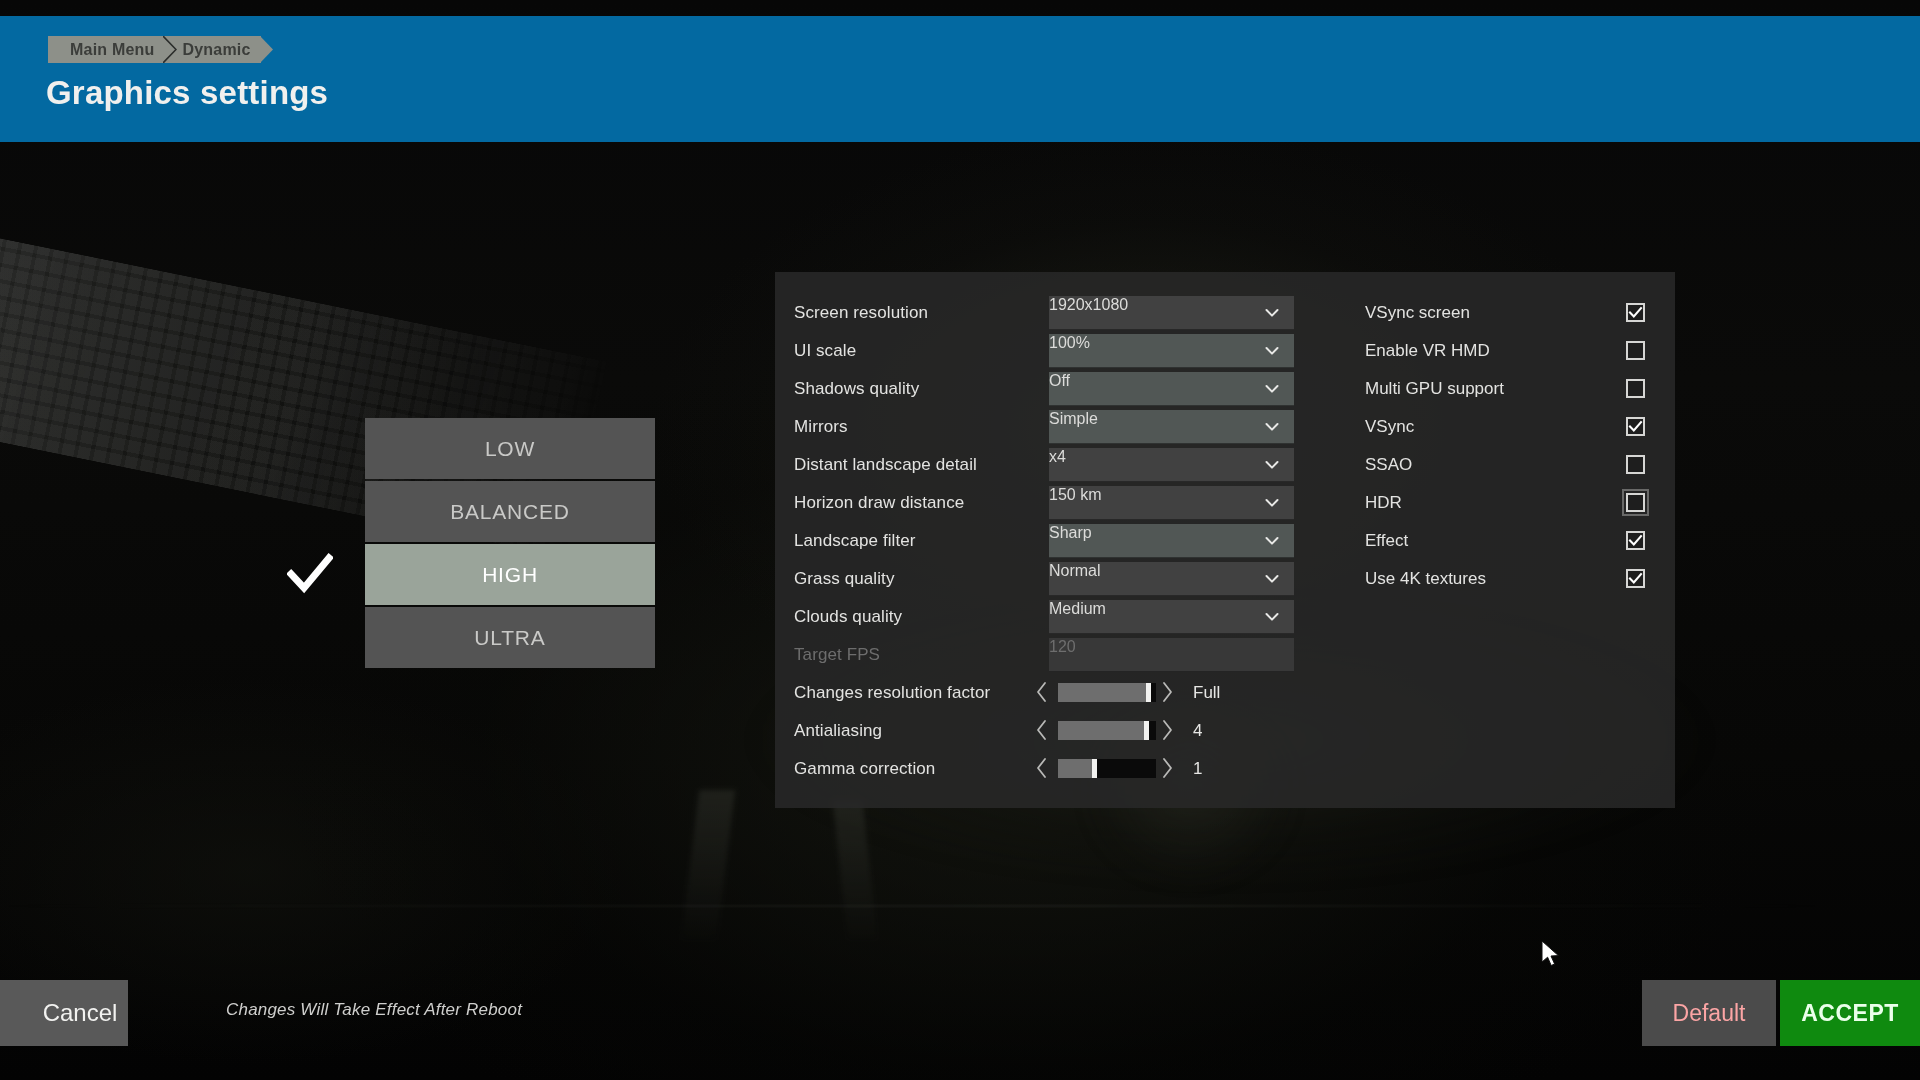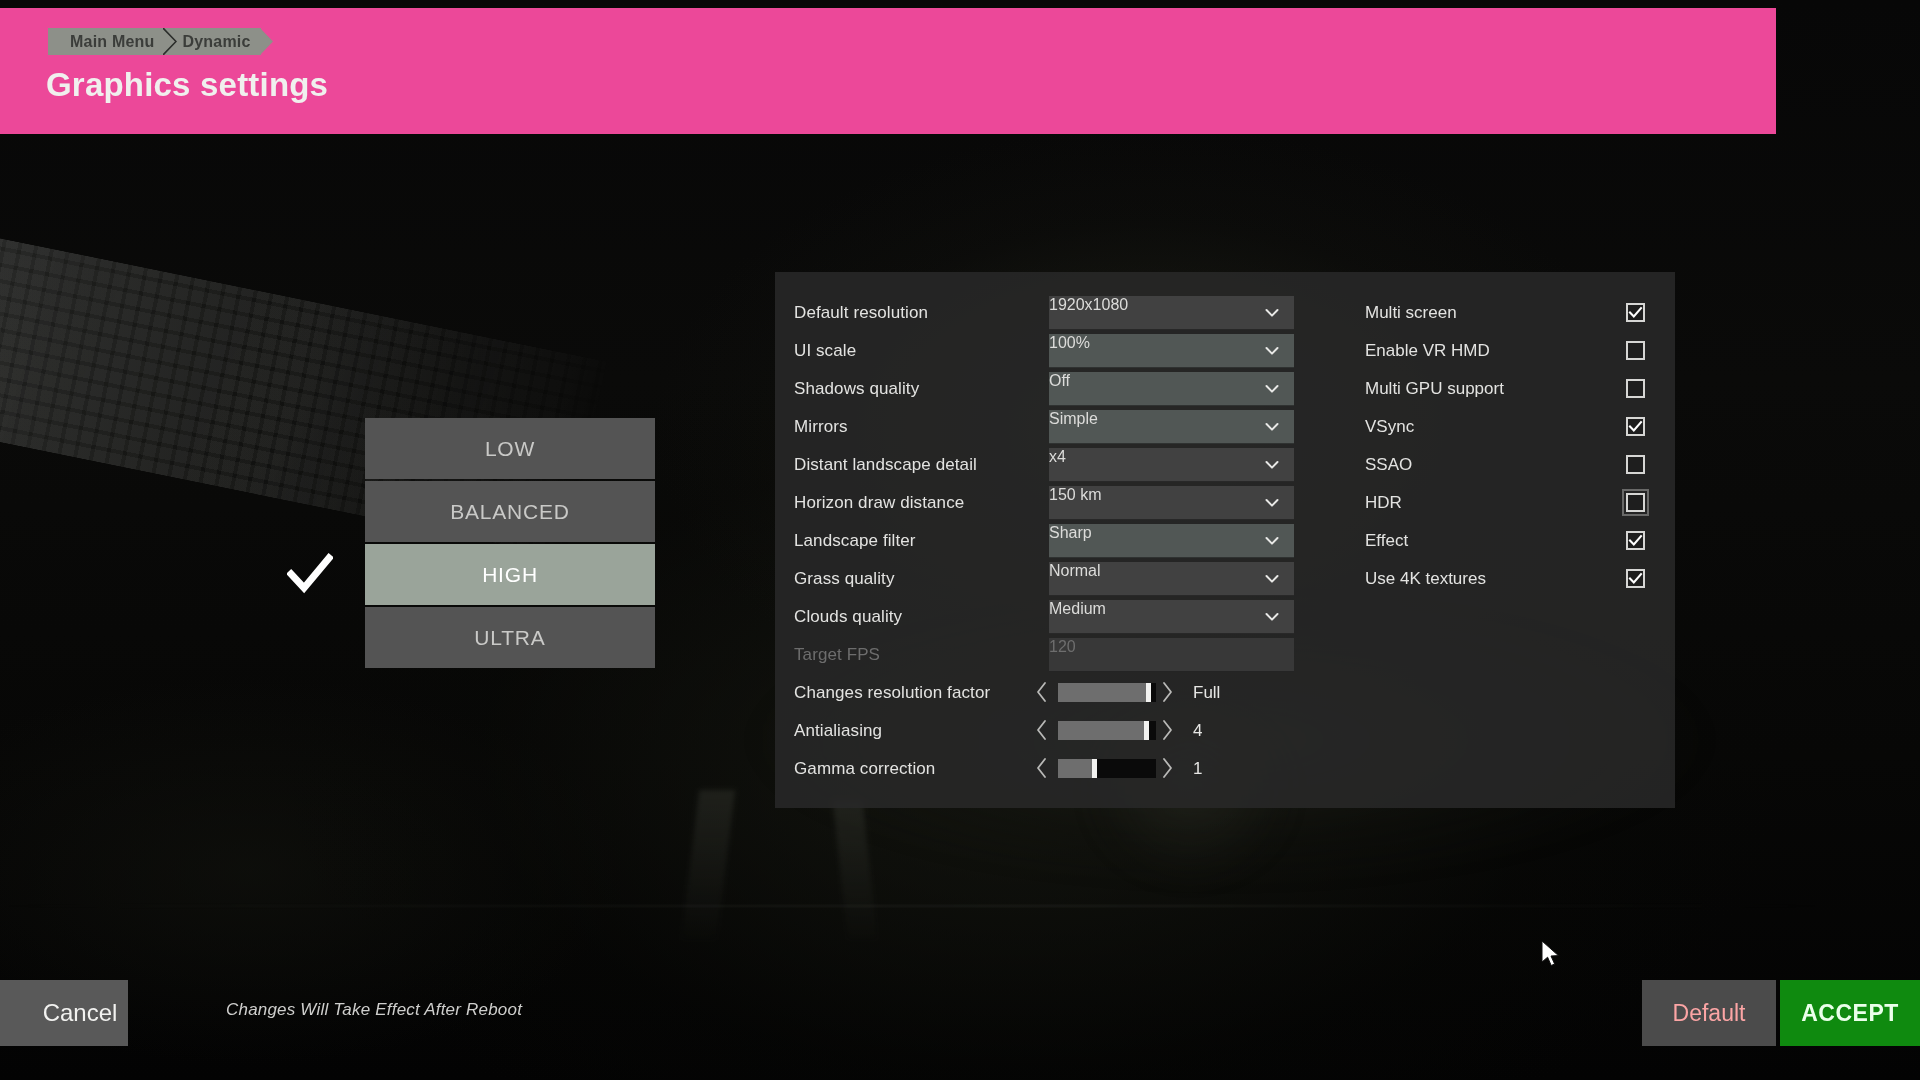--- a/index.html
+++ b/index.html
@@ -53,22 +53,22 @@
     filter:blur(4px);
   }
   #scene .floor-line {
     position:absolute; left:0; top:905px; width:1920px; height:2px;
     background:linear-gradient(90deg, rgba(0,0,0,0) 0%, rgba(90,92,86,0.10) 25%, rgba(110,112,104,0.16) 55%, rgba(0,0,0,0) 95%);
     filter:blur(1.2px);
   }
 
   
   #header {
-    position:absolute; left:0; top:8px; width:1776px; height:126px;
-    background:#ec4899;
+    position:absolute; left:0; top:16px; width:1920px; height:126px;
+    background:#0369a1;
   }
   #breadcrumb { position:absolute; left:48px; top:20px; height:27px; display:flex; }
   .crumb {
     height:27px; display:flex; align-items:center;
     background:#8d9089; color:#3b3d3a;
     font-size:16px; font-weight:bold; letter-spacing:0.2px;
     padding:0 10px 0 18px; position:relative;
   }
   .crumb:first-child { padding-left:22px; }
   .crumb .notch {
@@ -228,21 +228,21 @@
       <button class="preset-btn selected">HIGH</button>
     </div>
     <div class="preset-row">
       <button class="preset-btn">ULTRA</button>
     </div>
   </div>
 
 <div id="panel">
   <div class="col-left">
       <div class="srow">
-        <div class="slabel">Default resolution</div>
+        <div class="slabel">Screen resolution</div>
         <div class="select">
           <span>1920x1080</span>
           <span class="chev"><svg viewBox="0 0 16 16">
               <path d="M2.5 5 L8 10.6 L13.5 5" fill="none" stroke="currentColor" stroke-width="2" stroke-linecap="round" stroke-linejoin="round"></path>
             </svg></span>
         </div>
       </div>
       <div class="srow">
         <div class="slabel">UI scale</div>
         <div class="select hl">
@@ -365,21 +365,21 @@
           </div>
           <span class="arrow-r"><svg viewBox="0 0 14 22">
               <path d="M4 2 L11 11 L4 20" fill="none" stroke="currentColor" stroke-width="1.8" stroke-linecap="round" stroke-linejoin="round"></path>
             </svg></span>
           <span class="slider-val">1</span>
         </div>
       </div>
     </div>
   <div class="col-right">
       <div class="crow">
-        <div class="clabel">Multi screen</div>
+        <div class="clabel">VSync screen</div>
         <div class="cbox">
           <svg viewBox="0 0 15 15">
             <path d="M2 7.6 L5.8 11.4 L13 3.2" fill="none" stroke="currentColor" stroke-width="2.1" stroke-linecap="square"></path>
           </svg>
         </div>
       </div>
       <div class="crow">
         <div class="clabel">Enable VR HMD</div>
         <div class="cbox"></div>
       </div>

